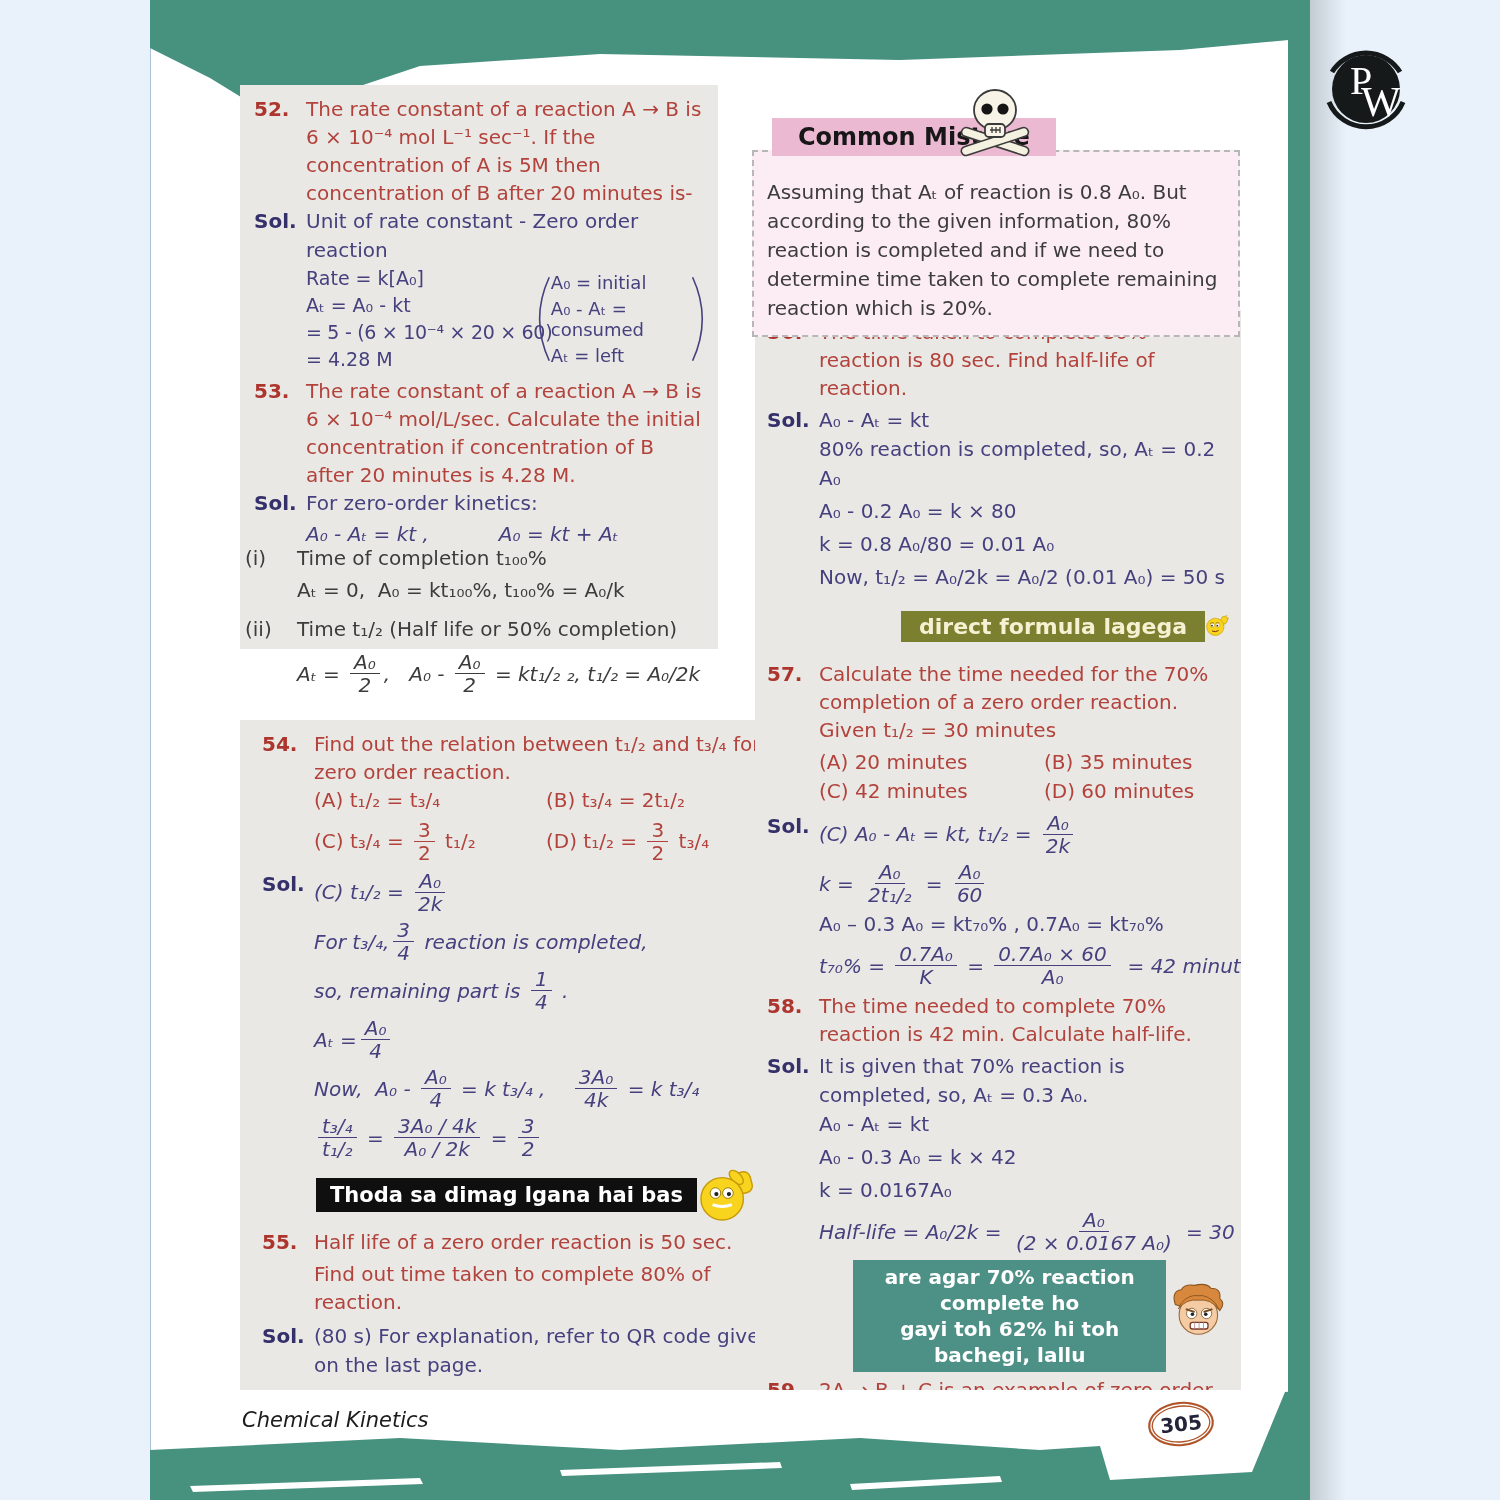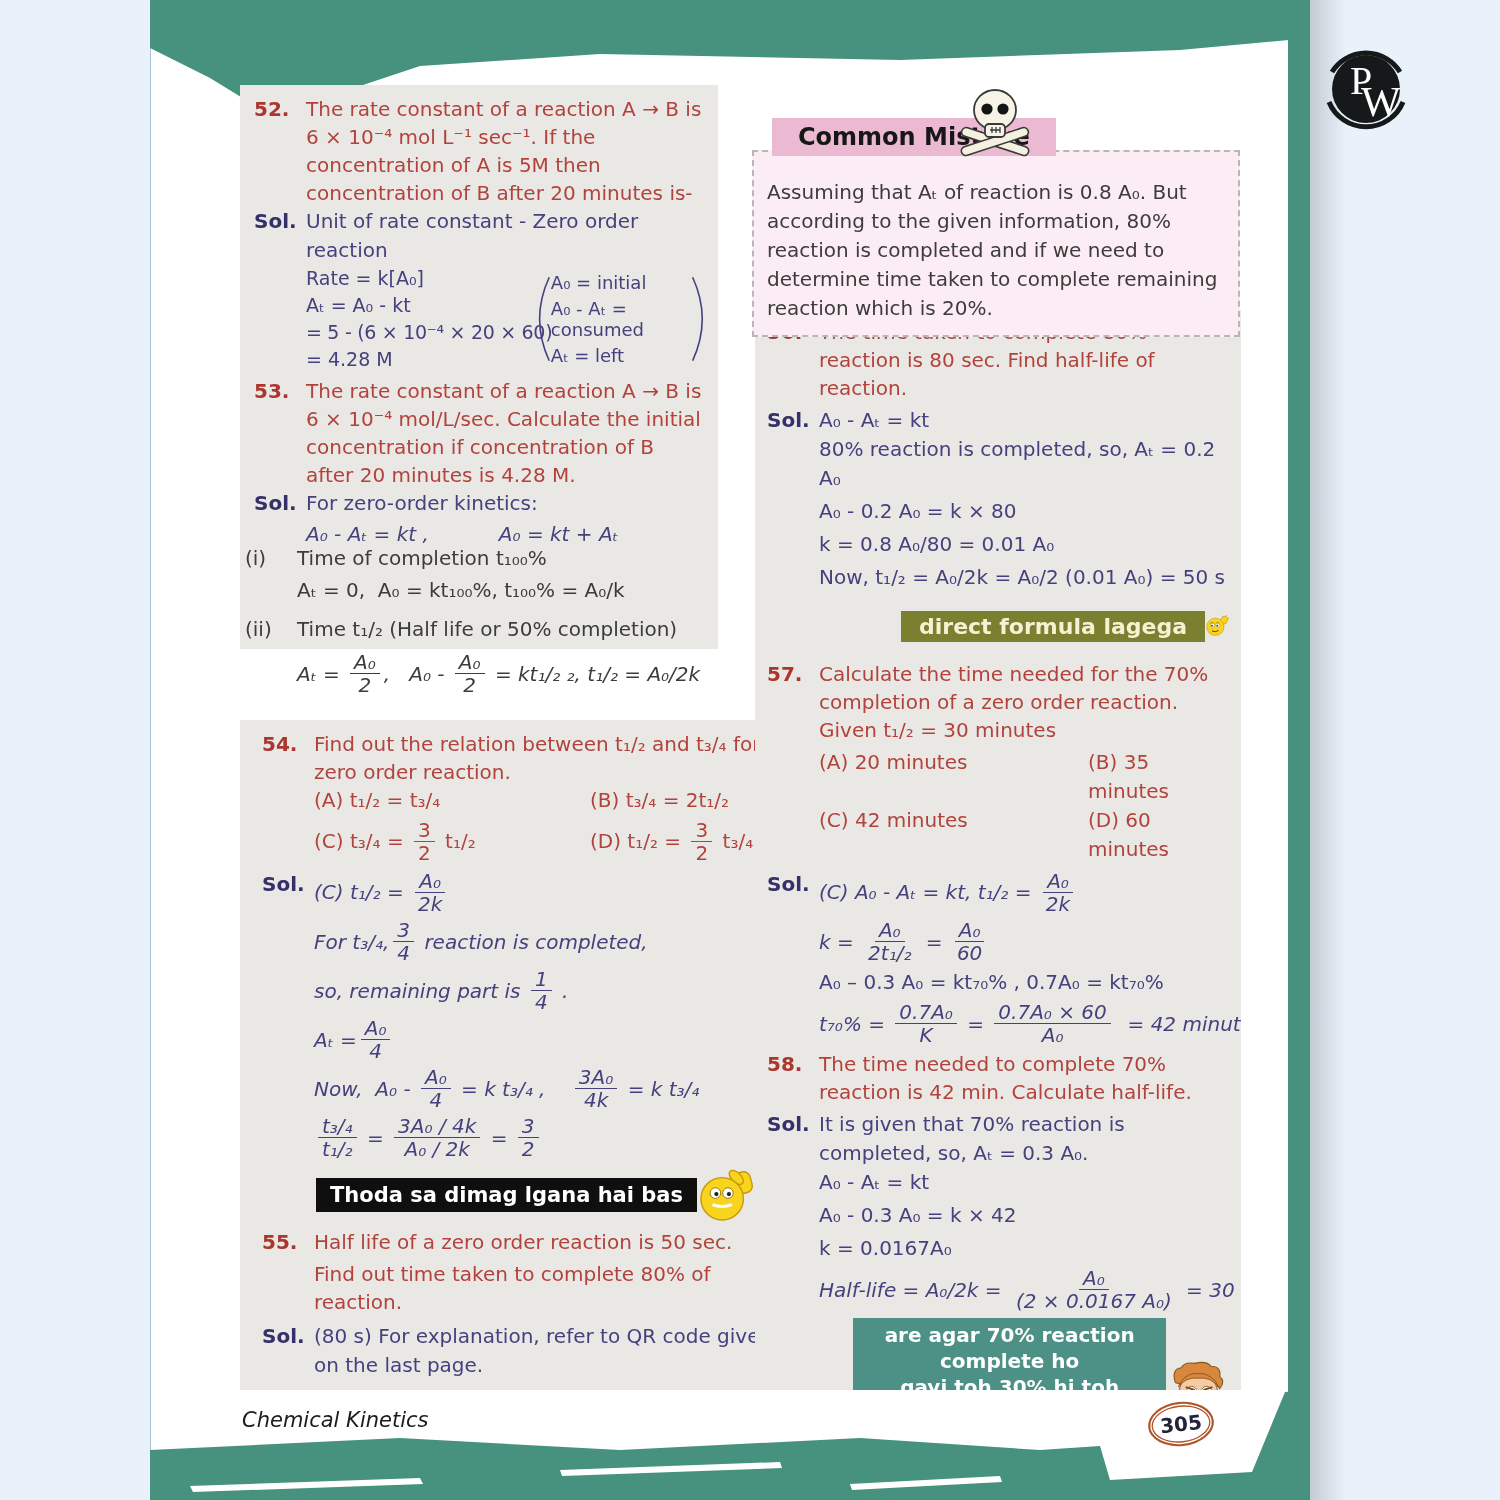--- a/index.html
+++ b/index.html
@@ -35,26 +35,26 @@
   .eqcol{width:232px;}
   .eqcol div{color:#46417e;font-size:19px;line-height:27px;white-space:nowrap;}
   .notes{display:flex;flex-direction:column;gap:5px;color:#46417e;font-size:18px;}
 
   .banner{display:flex;align-items:center;margin:8px 0 6px 54px;}
   .banner .bar{background:#0f0f0f;color:#ffffff;font-weight:bold;font-size:21px;
                padding:5px 14px;white-space:nowrap;}
   .banner-olive-wrap{display:flex;align-items:center;margin:8px 0 8px 128px;}
   .banner-olive{background:#7a8030;color:#f6f1d3;font-weight:bold;font-size:22px;
                 padding:3px 18px;white-space:nowrap;margin-left:6px;}
-  .banner-teal-wrap{display:flex;align-items:flex-end;margin:6px 0 4px 66px;padding-left:20px;}
+  .banner-teal-wrap{display:flex;align-items:center;margin:6px 0 4px 66px;padding-left:20px;}
   .banner-teal{background:#4d9086;color:#ffffff;font-weight:bold;font-size:20px;
                line-height:26px;padding:4px 10px;text-align:center;}
 
   .opt2{display:grid;grid-template-columns:232px 1fr;margin-left:52px;color:#b2423b;
-        font-size:20px;line-height:29px;gap:44px;}
+        font-size:20px;line-height:29px;}
   .optf{display:flex;align-items:center;color:#b2423b;font-size:20px;white-space:pre;}
 
   .cm-label{position:absolute;left:772px;top:118px;background:#ecb9d3;color:#171717;
             font-weight:bold;font-size:24px;padding:5px 26px;z-index:3;}
   .cm-box{position:absolute;left:752px;top:150px;width:488px;box-sizing:border-box;
           border:2px dashed #b7b7b7;background:#fcecf4;color:#3c3c3c;font-size:20px;
           line-height:29px;padding:26px 13px 12px;z-index:2;}
   .skull{position:absolute;left:952px;top:84px;z-index:4;}
 
   .footer{position:absolute;left:242px;top:1408px;color:#1c1c1c;font-size:21px;
@@ -333,21 +333,21 @@
     <div class="eq mt4">A₀ - 0.3 A₀ = k × 42</div>
     <div class="eq mt4">k = 0.0167A₀</div>
     <div class="eqf">
       <span>Half-life = A₀/2k = </span>
       <span class="frac"><span class="num">A₀</span><span class="den">(2 × 0.0167 A₀)</span></span>
       <span> = 30 min</span>
     </div>
     <div class="banner-teal-wrap">
       <span class="banner-teal">
         <span style="display:block">are agar 70% reaction complete ho</span>
-        <span style="display:block">gayi toh 30% hi toh bachegi, lallu</span>
+        <span style="display:block">gayi toh 62% hi toh bachegi, lallu</span>
       </span>
       <svg width="82" height="80" viewBox="0 0 82 80" style="margin-left:2px;margin-top:-8px">
         <path d="M10 30 Q4 12 18 10 Q22 2 36 4 Q52 0 58 8 Q72 8 70 22 Q78 28 70 38 L64 30 Q52 18 41 20 Q26 18 16 32 Z" fill="#d8883c" stroke="#8a5420" stroke-width="1.5"></path>
         <circle cx="41" cy="44" r="26" fill="#f4cba2" stroke="#9a6a3a" stroke-width="1.5"></circle>
         <path d="M14 36 Q24 22 41 24 Q58 22 68 36 L64 28 Q52 16 41 18 Q28 16 18 28 Z" fill="#d8883c" stroke="#8a5420" stroke-width="1.2"></path>
         <circle cx="32" cy="42" r="7" fill="#fff" stroke="#6a4a22"></circle>
           <circle cx="33" cy="43" r="2.4" fill="#222"></circle>
         <circle cx="52" cy="42" r="7" fill="#fff" stroke="#6a4a22"></circle>
           <circle cx="51" cy="43" r="2.4" fill="#222"></circle>
         <path d="M24 36 l12 4 M60 36 l-12 4" stroke="#7a4a1a" stroke-width="2.6"></path>

